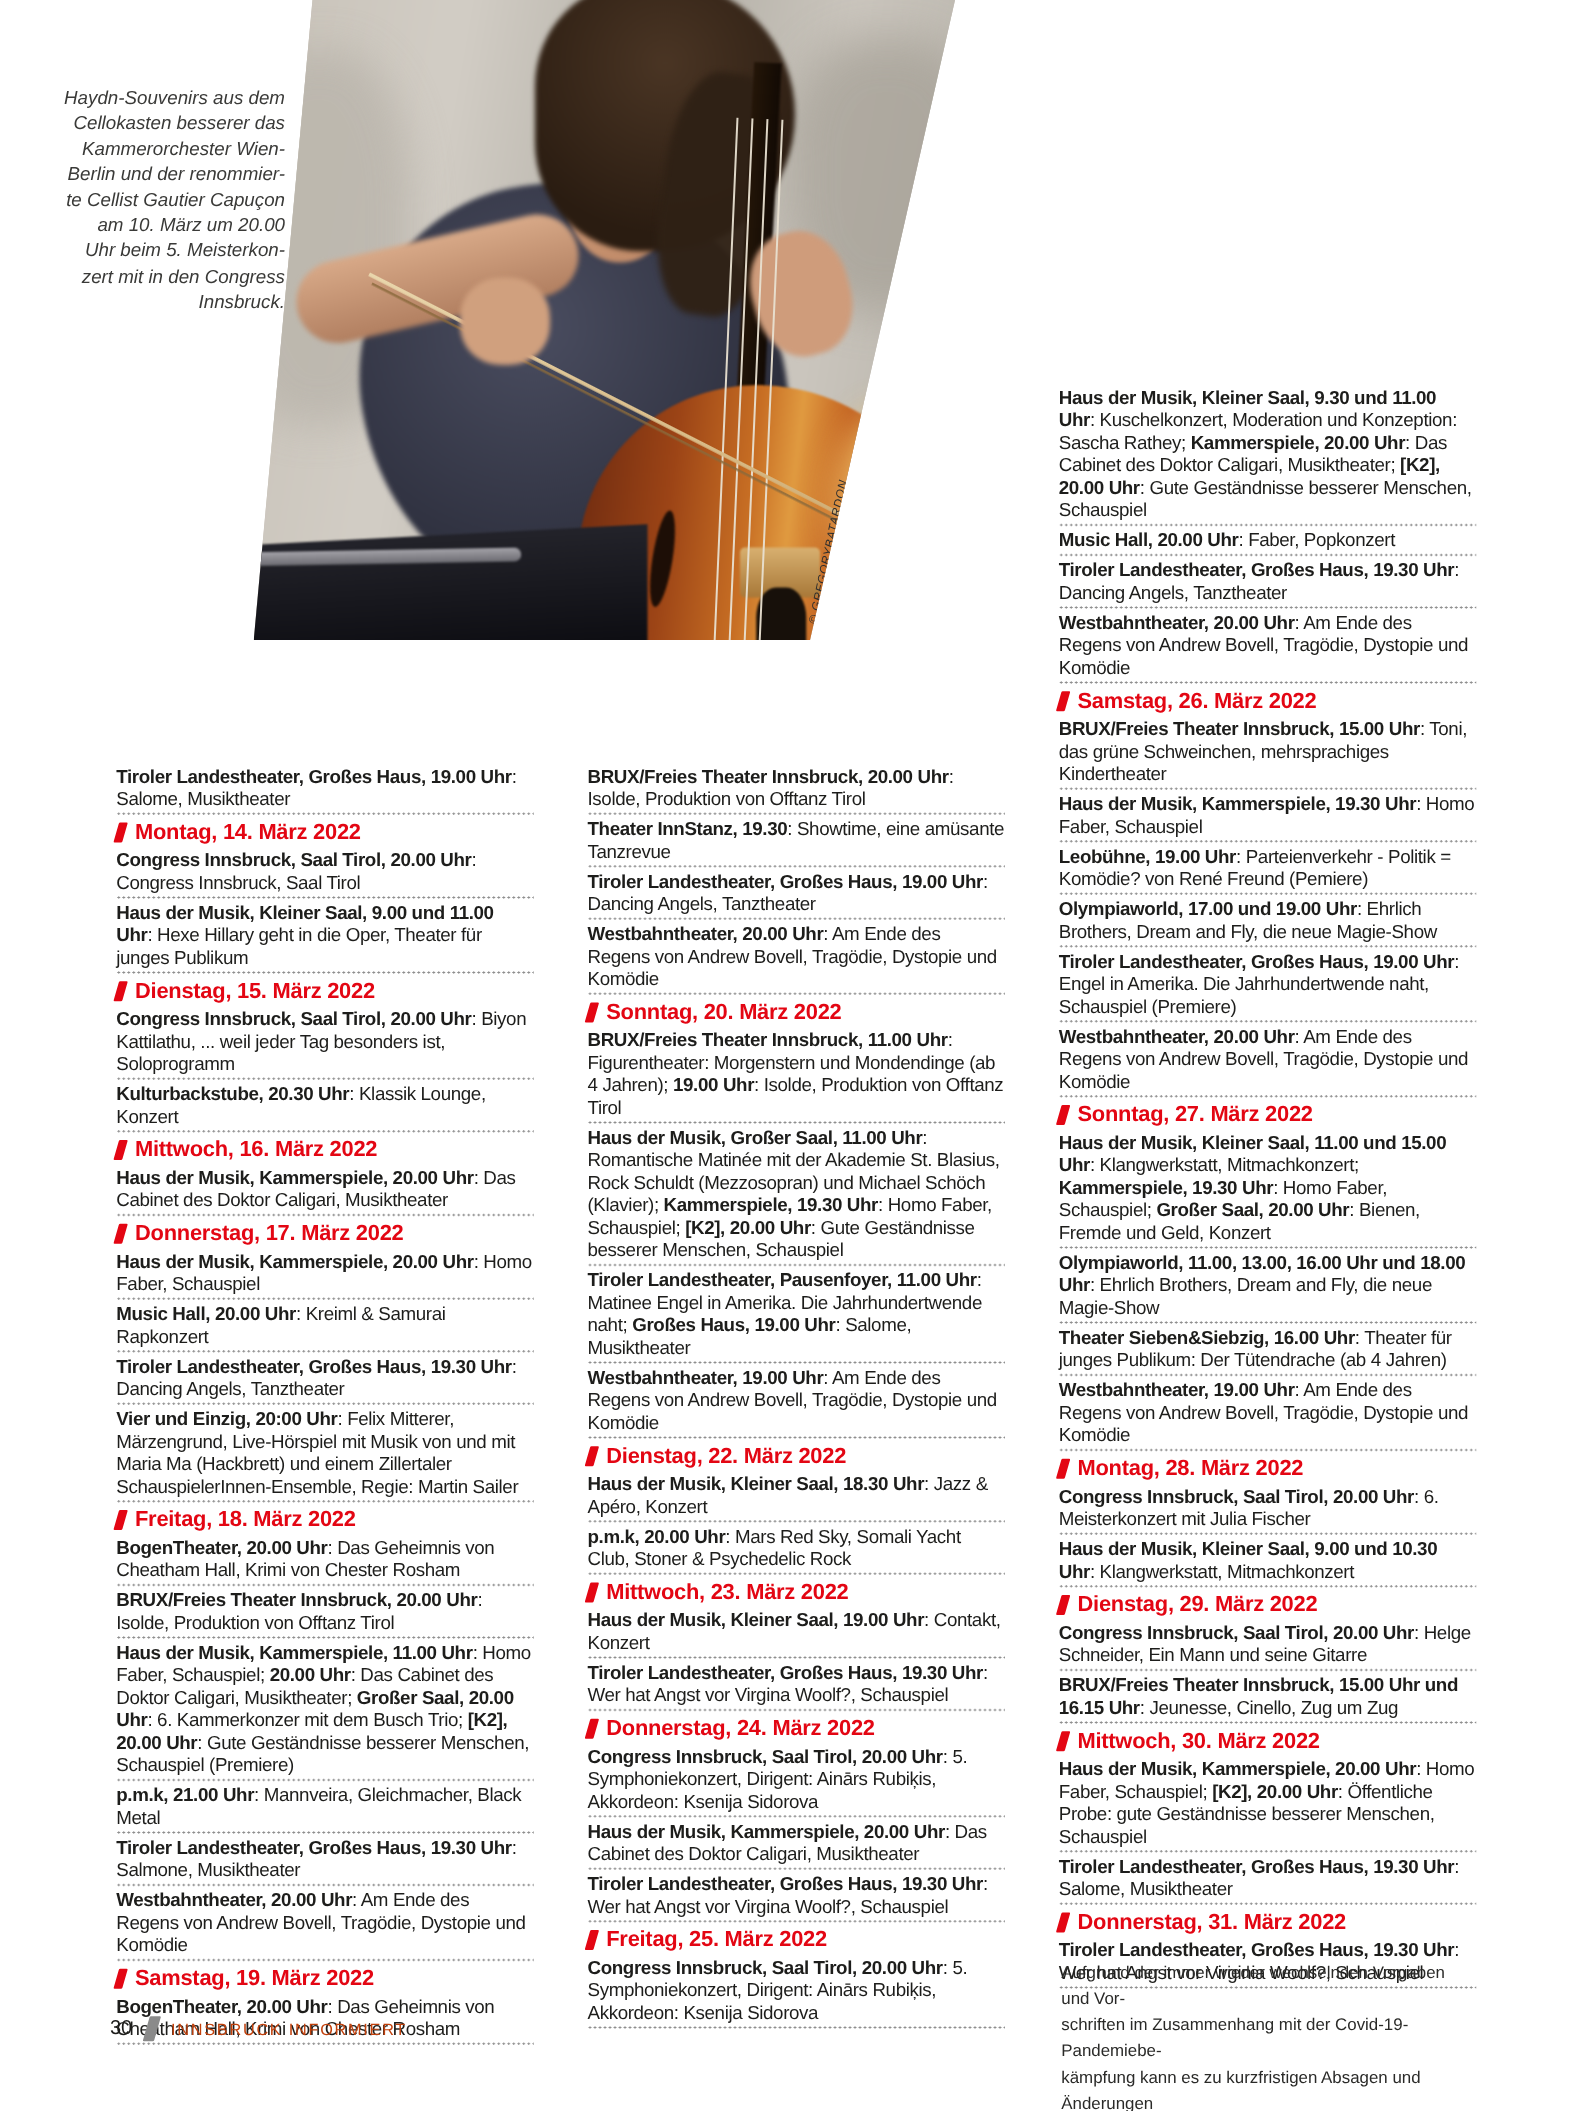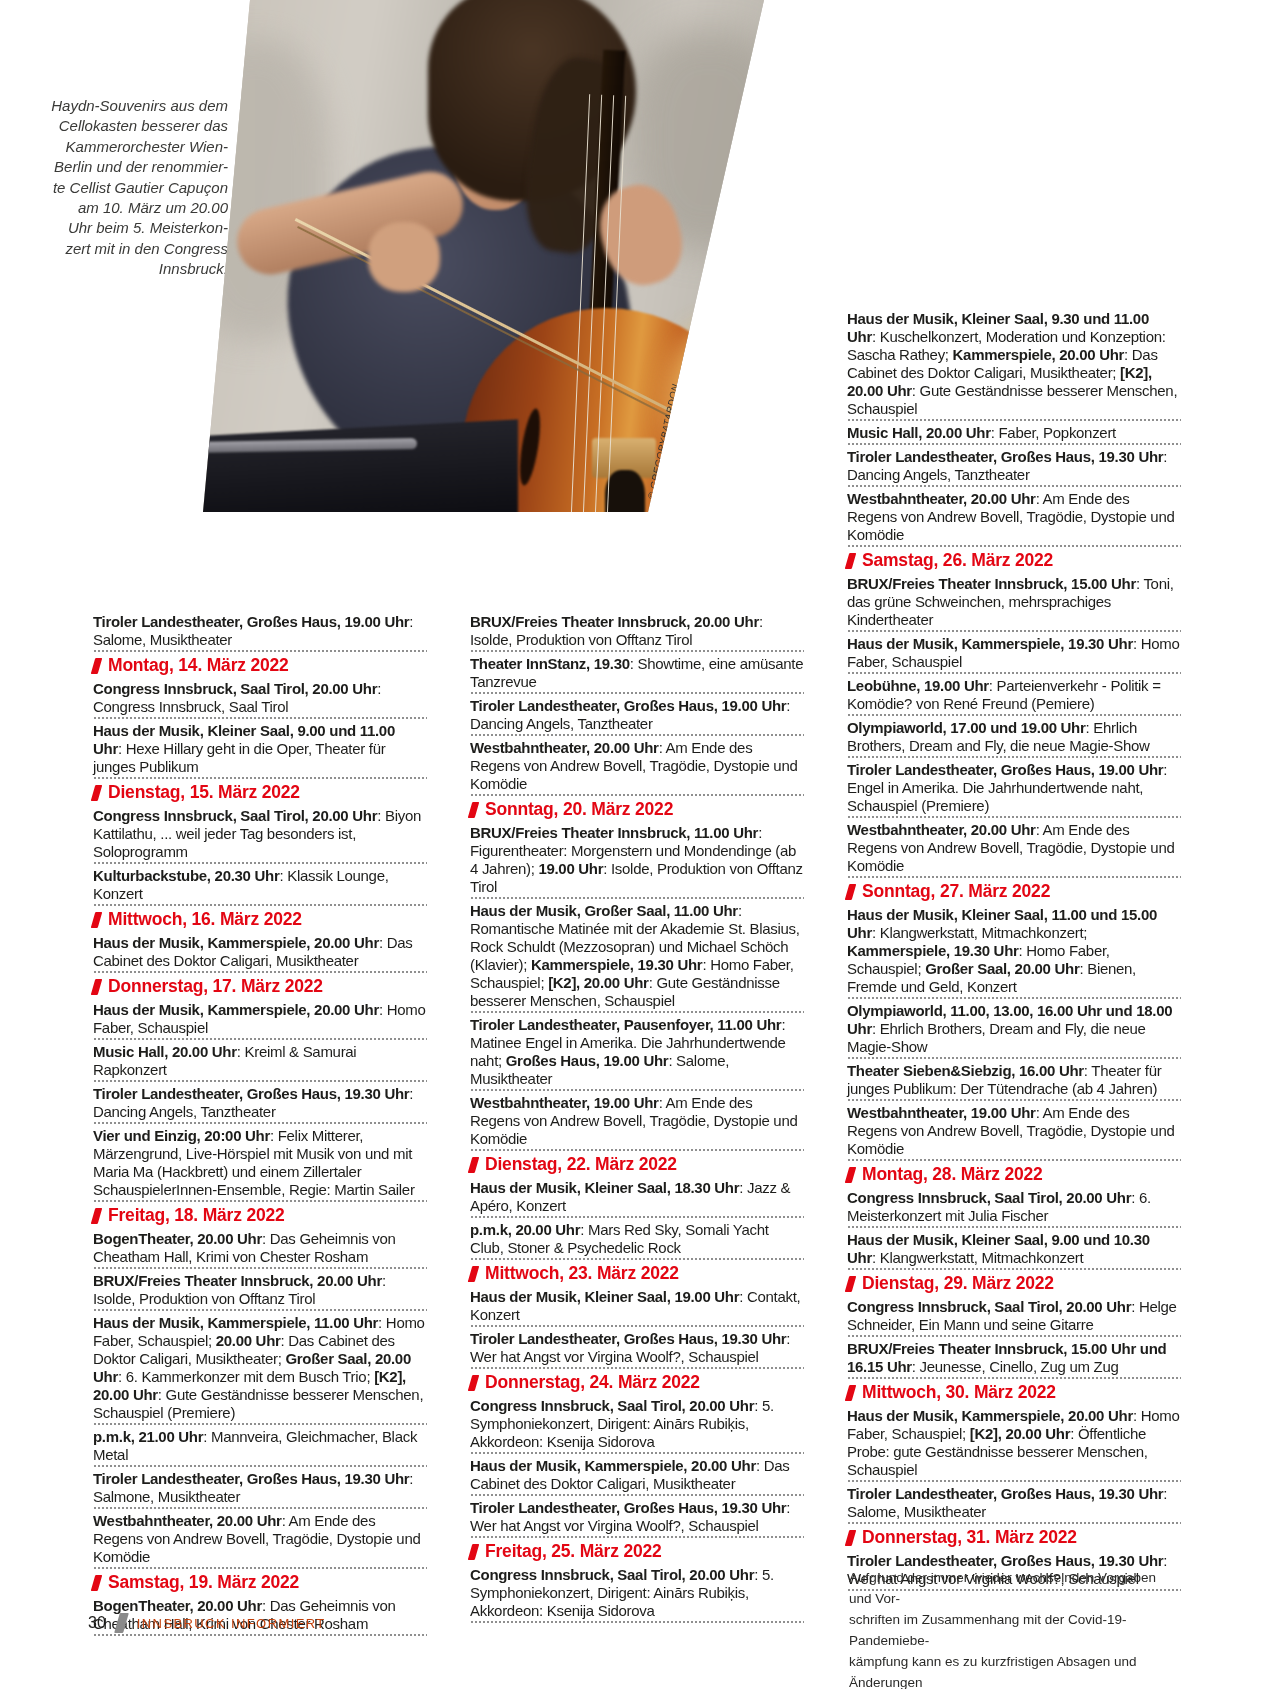--- a/index.html
+++ b/index.html
@@ -1,21 +1,21 @@
 <!DOCTYPE html>
 <html style="--accent: #e30613; --ink: #1d1d1b; --dot: #8f8f8f;"><head>
 <meta charset="utf-8">
 <style>
   :root{ --accent:#e30613; --ink:#1d1d1b; --dot:#8f8f8f; }
   html,body{margin:0;padding:0;background:#fff;}
   body{font-family:"Liberation Sans","DejaVu Sans",sans-serif;color:var(--ink);}
   .page{position:relative;width:1270px;height:1689px;background:#fff;overflow:hidden;}
 
   
-  .caption{position:absolute;left:26px;top:96px;width:202px;text-align:right;
+  .caption{position:absolute;left:26px;top:69px;width:202px;text-align:right;
     font-style:italic;font-size:15px;line-height:20.4px;color:#3a3a38;}
 
   
   .photo{position:absolute;left:200px;top:0;width:570px;height:512px;
     clip-path:polygon(50px 0,564px 0,448px 512px,3px 512px);background:#c6c1b8;}
   .pl{position:absolute;}
   .p-bg{inset:-25px;background:linear-gradient(100deg,#c6c0b6,#d2cdc5 28%,#b3afa6 52%,#cbc6be 72%,#b0aca3);filter:blur(9px);}
   .p-stone1{left:430px;top:30px;width:160px;height:220px;background:#a49f95;border-radius:40%;filter:blur(18px);opacity:.7;}
   .p-stone2{left:-20px;top:40px;width:150px;height:300px;background:#b9b4ab;border-radius:40%;filter:blur(16px);opacity:.8;}
   .p-shirt{left:90px;top:145px;width:340px;height:350px;background:radial-gradient(circle at 42% 32%,#4a4d60,#2c2e3c 68%,#222430);border-radius:46% 54% 42% 58%;transform:rotate(-7deg);filter:blur(2px);}

